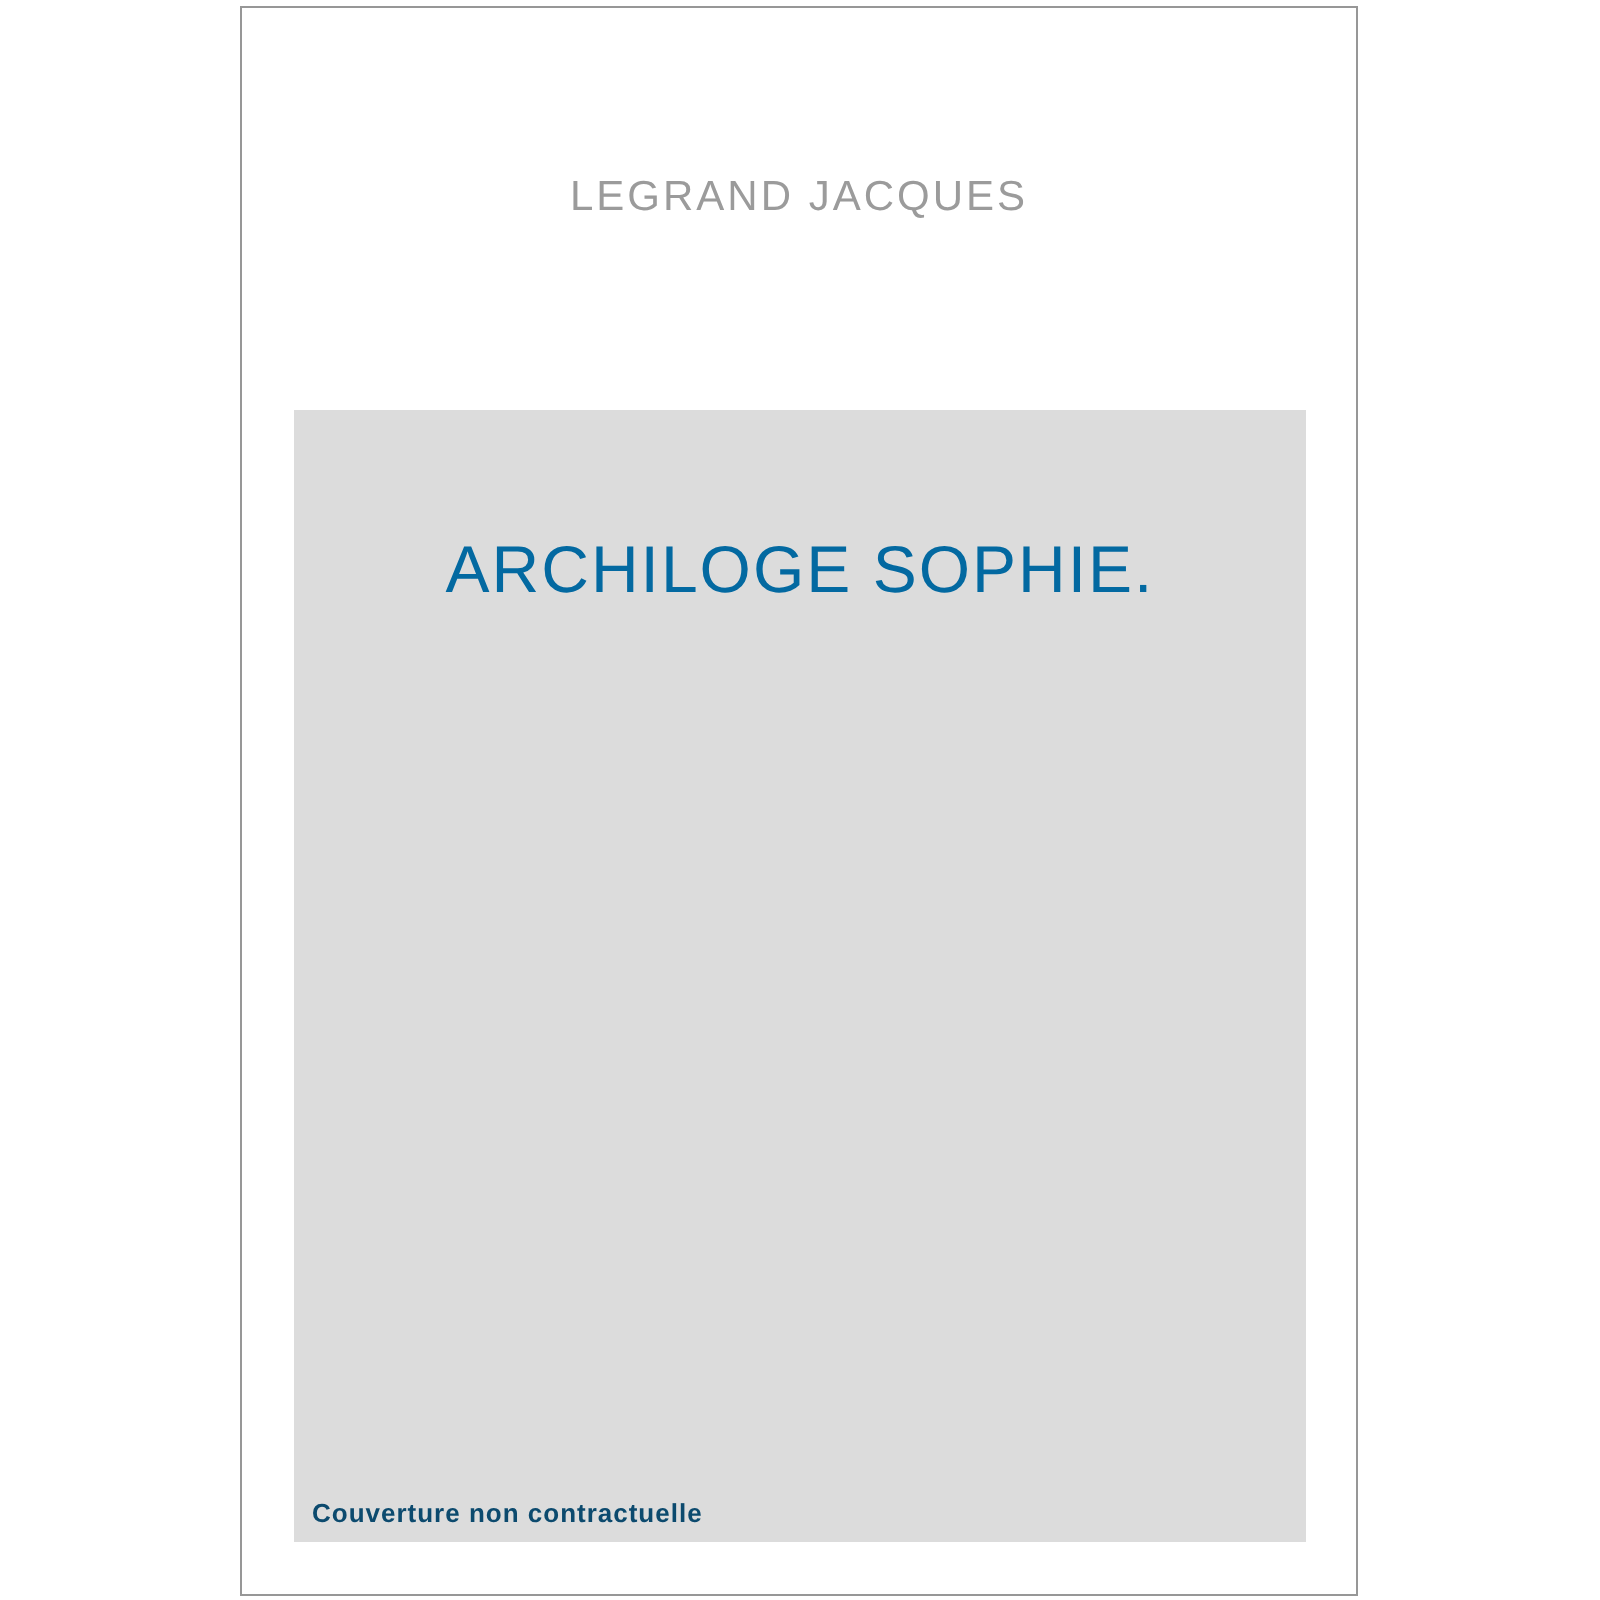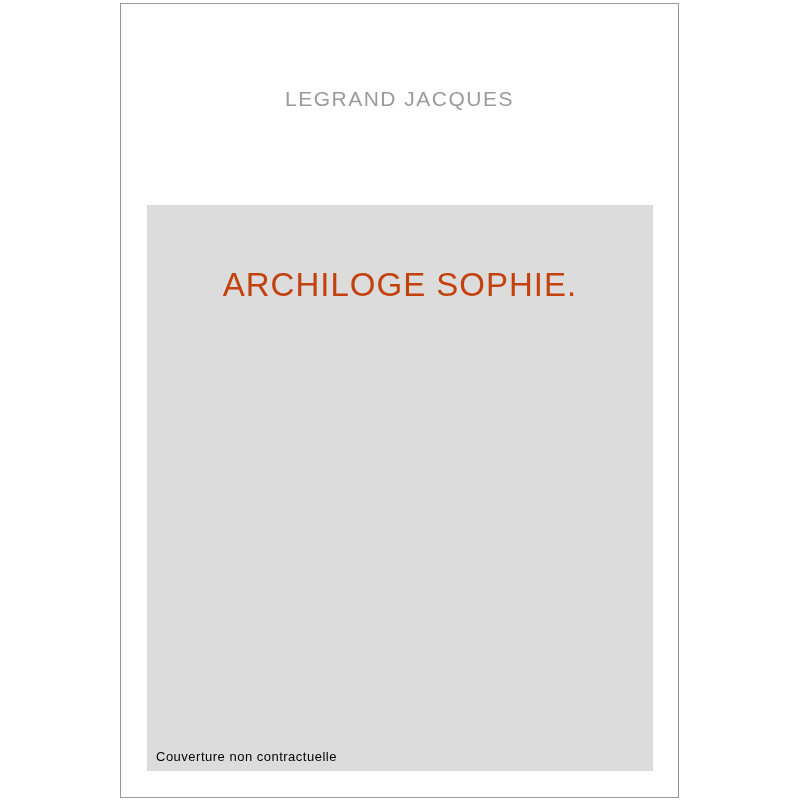--- a/index.html
+++ b/index.html
@@ -47,31 +47,31 @@
   .cover-title {
     position: absolute;
     top: 62px;
     left: 0;
     right: 0;
     text-align: center;
     font-size: 33px;
     line-height: 36px;
     font-weight: 400;
     letter-spacing: 1px;
-    color: #c2410c;
+    color: #0369a1;
   }
   .cover-caption {
     position: absolute;
     left: 9px;
     bottom: 8px;
     font-size: 13px;
     line-height: 13px;
-    font-weight: 400;
+    font-weight: 700;
     letter-spacing: 0.5px;
-    color: #000000;
+    color: #0c4a6e;
   }
 </style>
 </head>
 <body>
 
 <div class="canvas">
   <div class="page">
 
     <div class="author-name">LEGRAND JACQUES</div>
 

